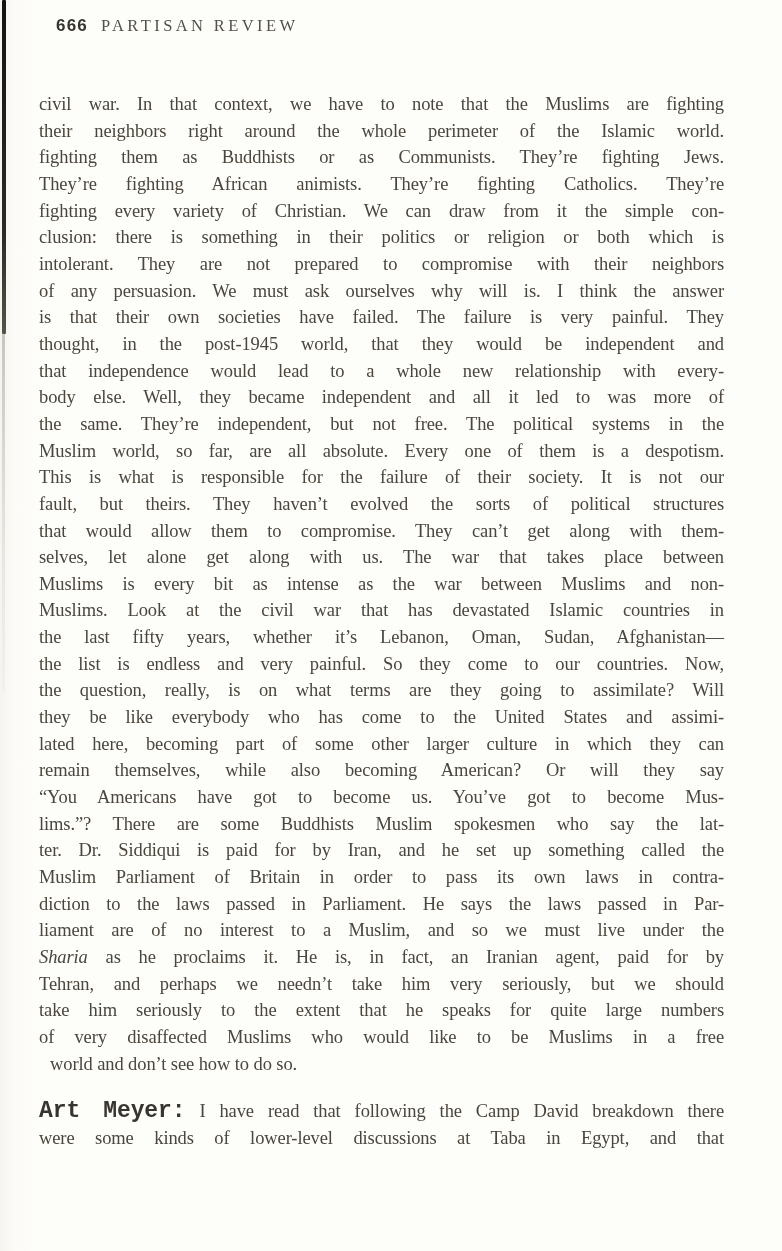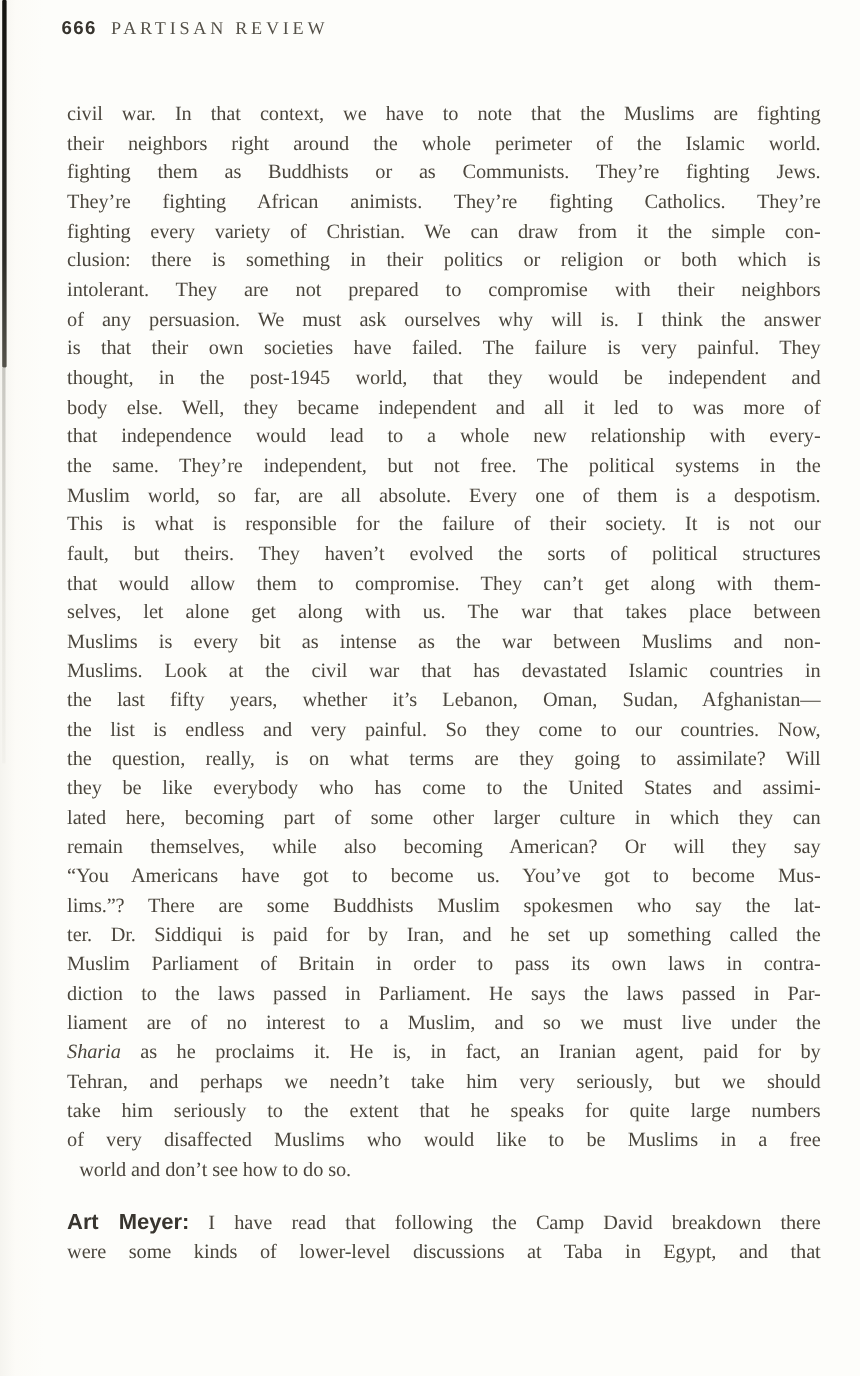--- a/index.html
+++ b/index.html
@@ -41,39 +41,39 @@
     color: #37342e;
   }
   .journal-title {
     font-family: "Liberation Serif", serif;
     font-size: 16.5px;
     letter-spacing: 3.4px;
     color: #545048;
     margin-left: 9px;
   }
   .page-body {
-    position: absolute; left: 61px; top: 91px;
+    position: absolute; left: 39px; top: 91px;
     width: 685px;
     color: #4b463d;
   }
   .paragraph + .paragraph { margin-top: 21px; }
   .line {
     font-size: 18.5px;
     line-height: 26.65px;
     letter-spacing: -0.1px;
     text-align: justify;
     text-align-last: justify;
     text-justify: inter-word;
     white-space: normal;
   }
   .line-last { text-align-last: left; margin-left: 11px; }
   .speaker {
-    font-family: Liberation Sans, sans-serif;
+    font-family: Liberation Mono, monospace;
     font-weight: bold;
-    font-size: 20px;
+    font-size: 23px;
     color: #38352f;
   }
   .italic { font-style: italic; }
 </style>
 </head>
 <body>
 
 <div class="page">
   <div class="edge-mark-top"></div>
   <div class="edge-mark-tail"></div>
@@ -88,22 +88,22 @@
         <div class="line"><span>civil war. In that context, we have to note that the Muslims are fighting</span></div>
         <div class="line"><span>their neighbors right around the whole perimeter of the Islamic world.</span></div>
         <div class="line"><span>fighting them as Buddhists or as Communists. They’re fighting Jews.</span></div>
         <div class="line"><span>They’re fighting African animists. They’re fighting Catholics. They’re</span></div>
         <div class="line"><span>fighting every variety of Christian. We can draw from it the simple con-</span></div>
         <div class="line"><span>clusion: there is something in their politics or religion or both which is</span></div>
         <div class="line"><span>intolerant. They are not prepared to compromise with their neighbors</span></div>
         <div class="line"><span>of any persuasion. We must ask ourselves why will is. I think the answer</span></div>
         <div class="line"><span>is that their own societies have failed. The failure is very painful. They</span></div>
         <div class="line"><span>thought, in the post-1945 world, that they would be independent and</span></div>
+        <div class="line"><span>that independence would lead to a whole new relationship with every-</span></div>
         <div class="line"><span>body else. Well, they became independent and all it led to was more of</span></div>
-        <div class="line"><span>that independence would lead to a whole new relationship with every-</span></div>
         <div class="line"><span>the same. They’re independent, but not free. The political systems in the</span></div>
         <div class="line"><span>Muslim world, so far, are all absolute. Every one of them is a despotism.</span></div>
         <div class="line"><span>This is what is responsible for the failure of their society. It is not our</span></div>
         <div class="line"><span>fault, but theirs. They haven’t evolved the sorts of political structures</span></div>
         <div class="line"><span>that would allow them to compromise. They can’t get along with them-</span></div>
         <div class="line"><span>selves, let alone get along with us. The war that takes place between</span></div>
         <div class="line"><span>Muslims is every bit as intense as the war between Muslims and non-</span></div>
         <div class="line"><span>Muslims. Look at the civil war that has devastated Islamic countries in</span></div>
         <div class="line"><span>the last fifty years, whether it’s Lebanon, Oman, Sudan, Afghanistan—</span></div>
         <div class="line"><span>the list is endless and very painful. So they come to our countries. Now,</span></div>

